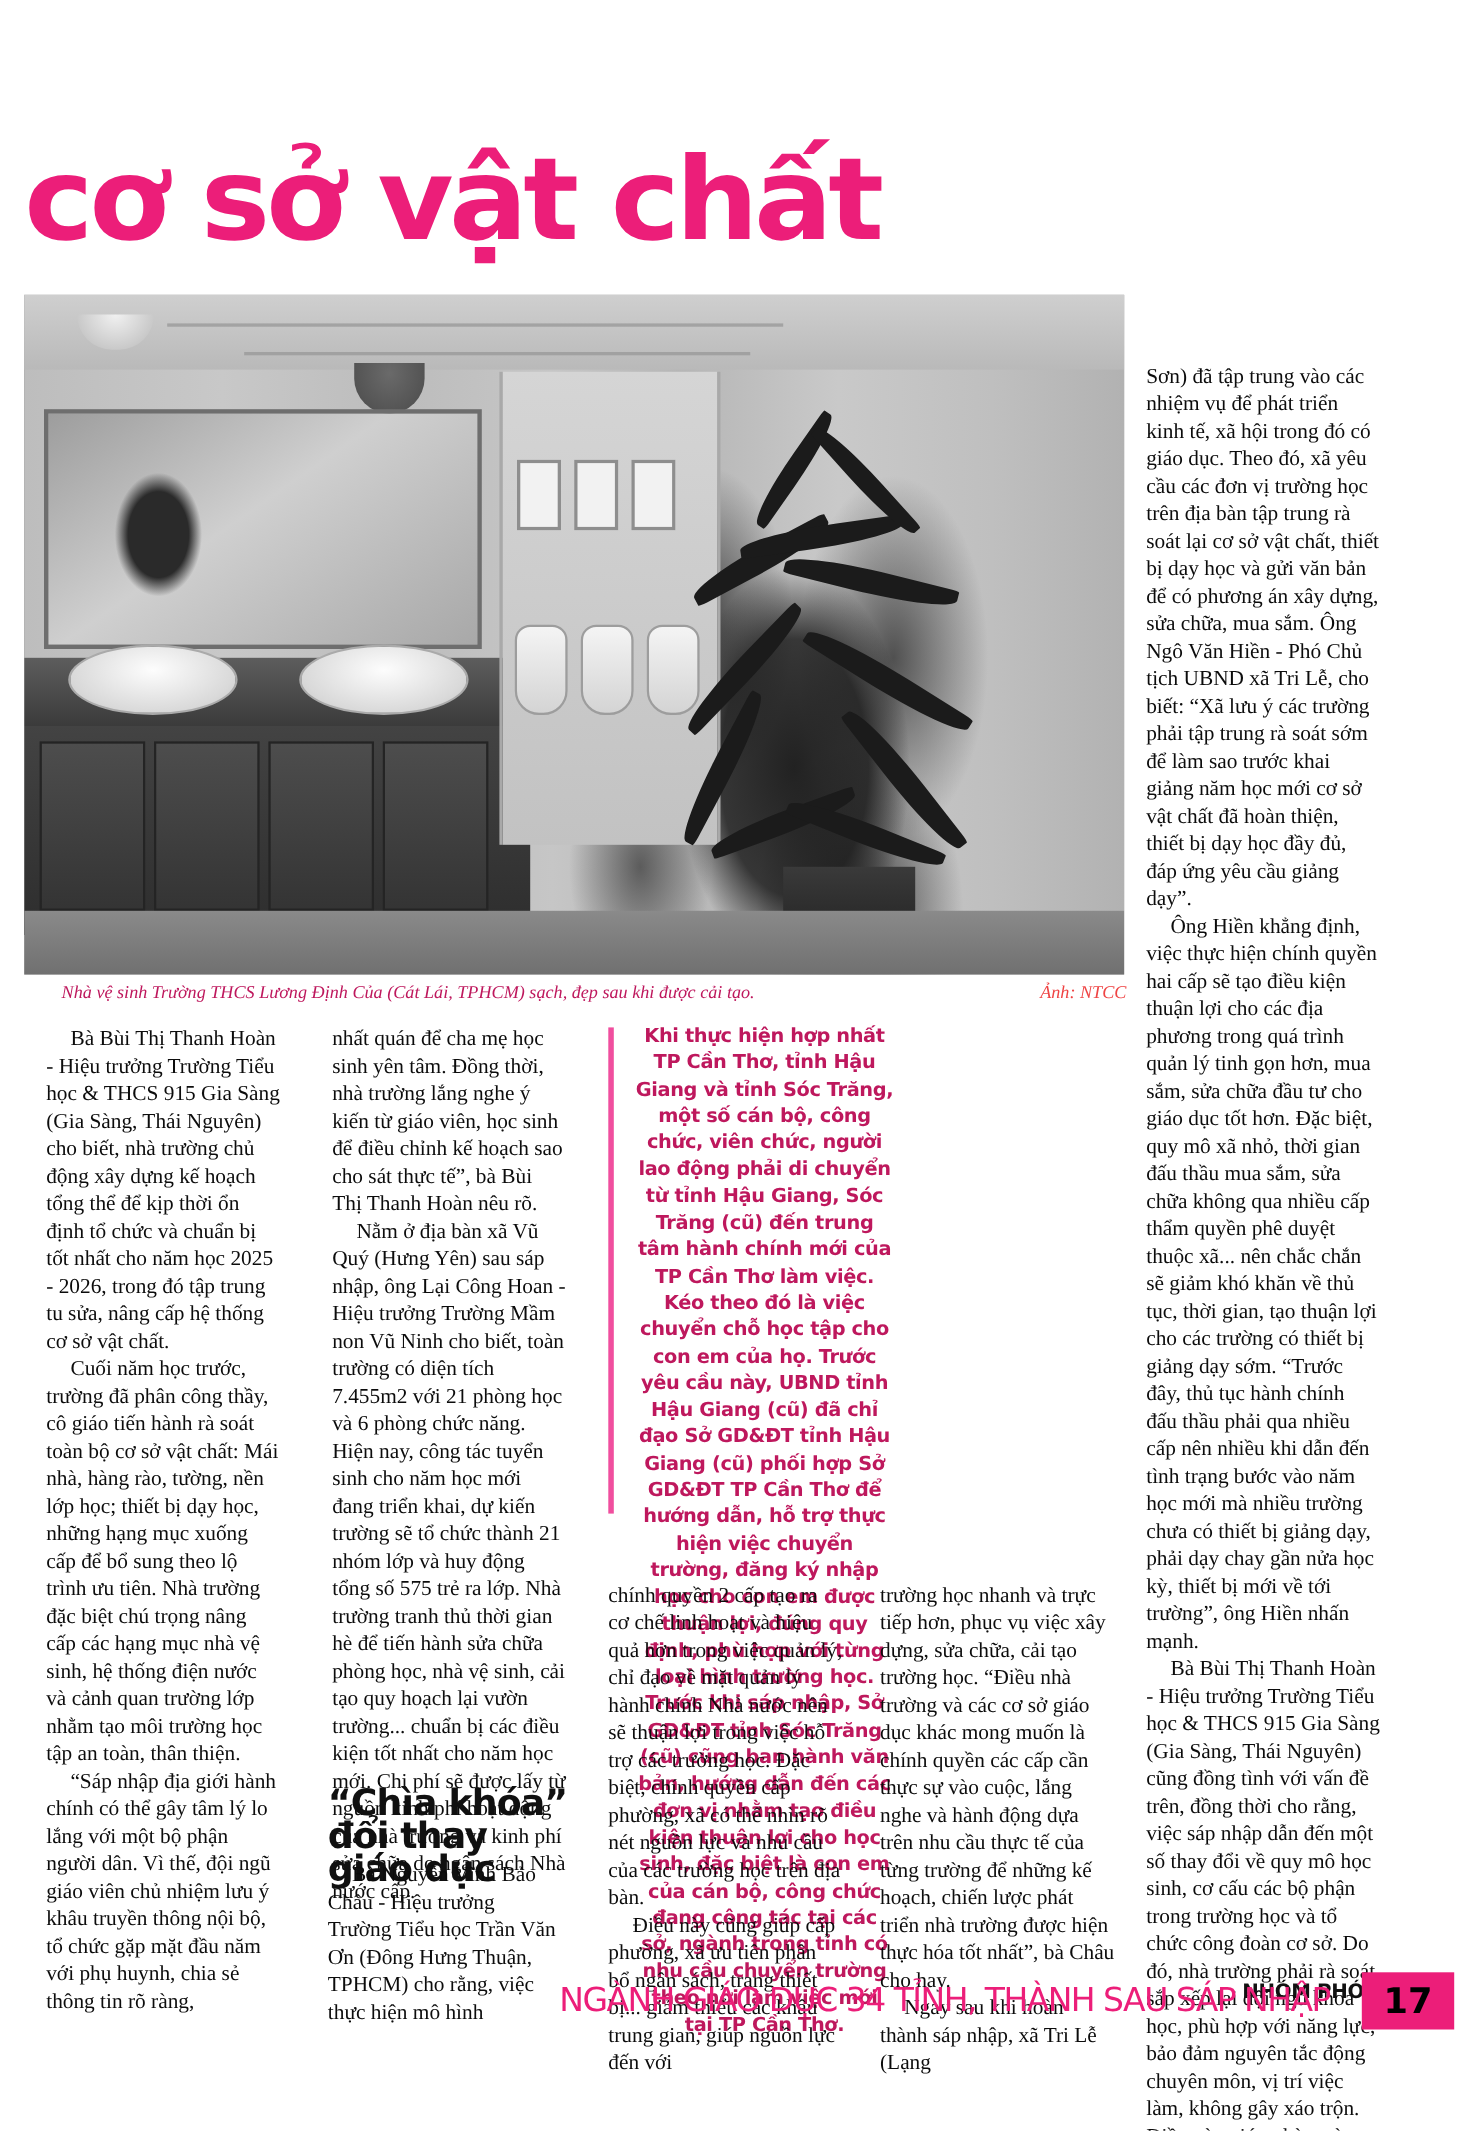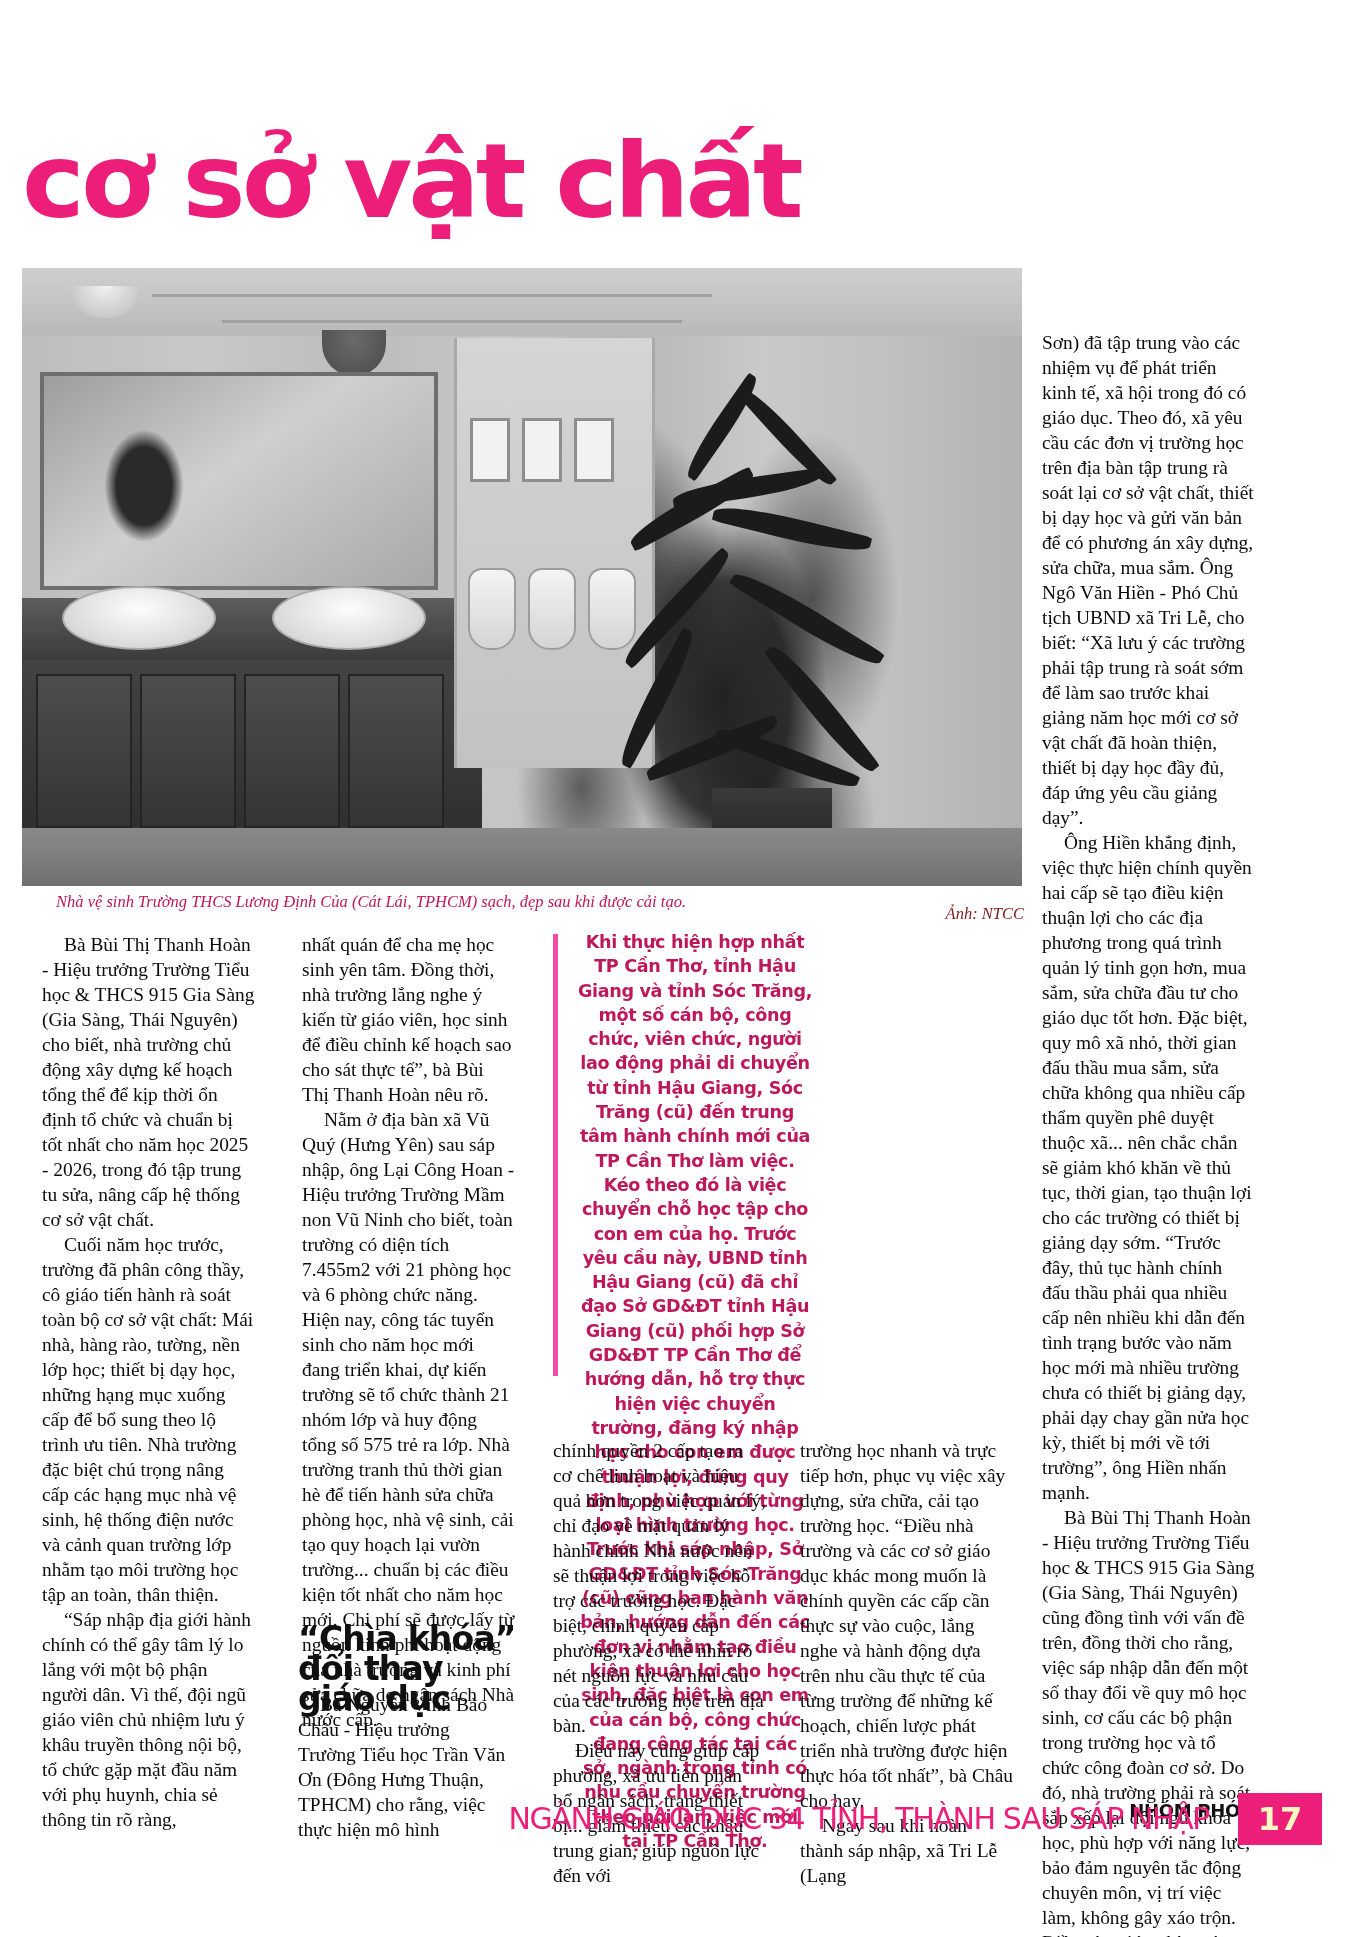--- a/index.html
+++ b/index.html
@@ -128,22 +128,22 @@
     font-family:"Liberation Serif", serif;
     font-style:italic;
     font-size:16.5px;
     color:#be185d;
     position:absolute;left:32px;top:0;
   }
   .credit{
     font-family:"Liberation Serif", serif;
     font-style:italic;
     font-size:16.5px;
-    color:#7f1d1d;
-    position:absolute;right:0;top:0;margin-top:12px;
+    color:#ef4444;
+    position:absolute;right:0;top:0;
   }
 
   
   .col{
     position:absolute;
     font-family:"Liberation Serif", serif;
     font-size:19.4px;
     line-height:25.0px;
     color:#0c0c0c;
     text-align:left;
@@ -218,21 +218,21 @@
     white-space:nowrap;
   }
   .pagenum-box{
     position:absolute;right:24px;top:-4px;
     width:84px;height:52px;
     background:#ec1e79;
     display:flex;align-items:center;justify-content:center;
   }
   .pagenum{
     font-family:"DejaVu Sans", sans-serif;
-    font-weight:bold;font-size:32px;color:#fef9c3;
+    font-weight:bold;font-size:32px;color:#000000;
   }
 </style>
 </head>
 <body>
 
 <div class="page">
 
   <div class="masthead">
     <div class="masthead-text">cơ sở vật chất</div>
   </div>

